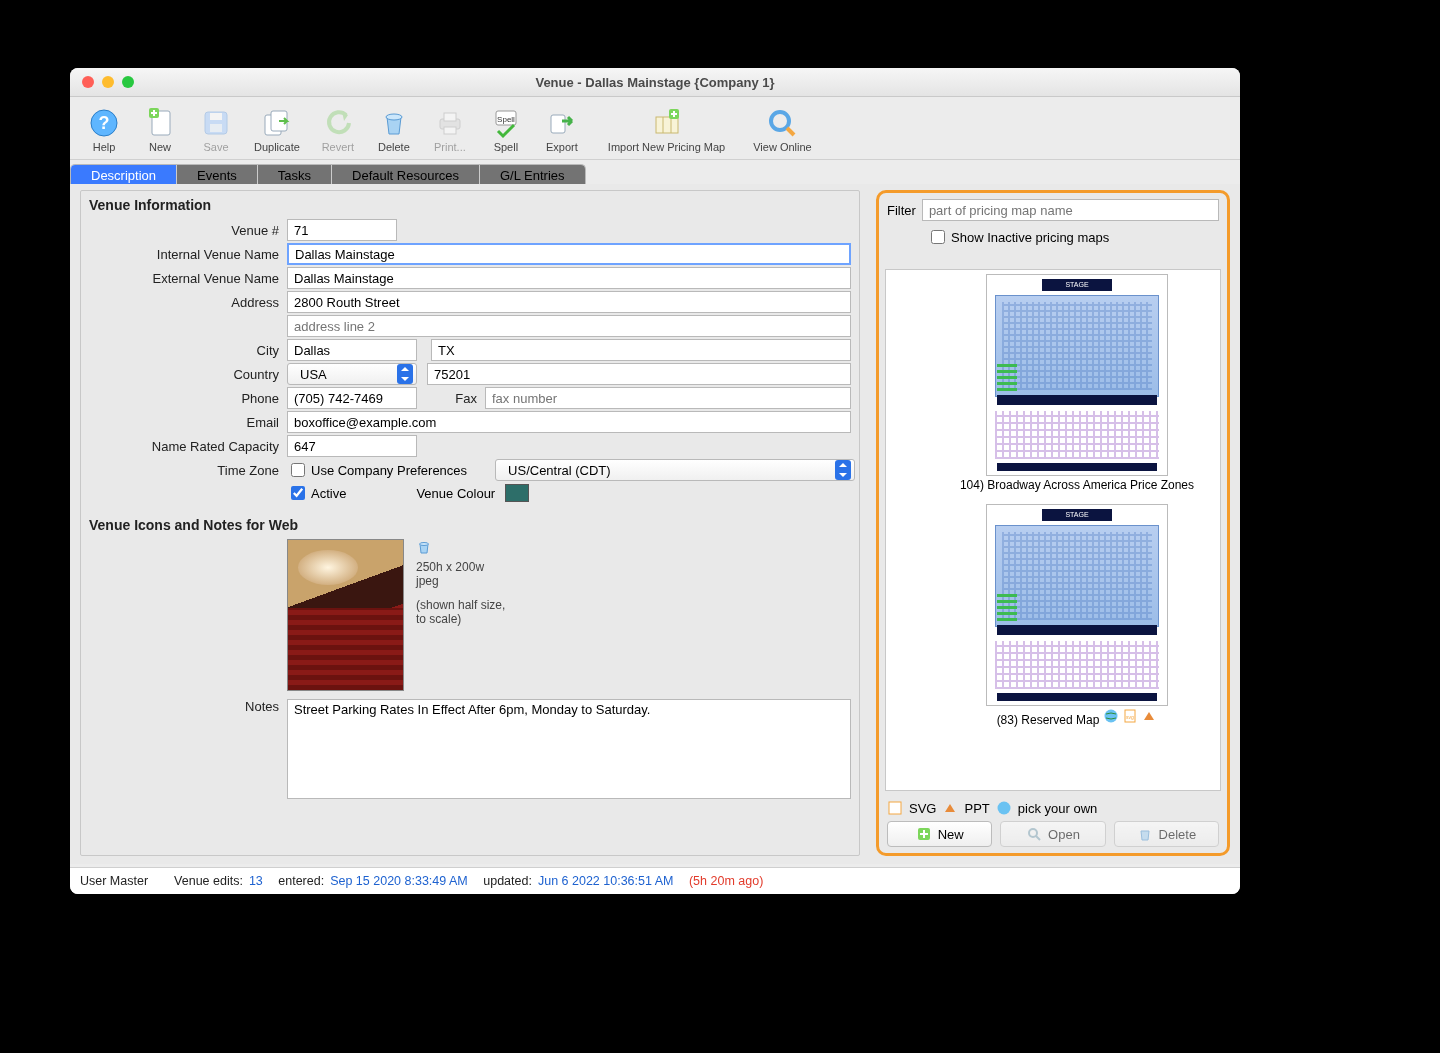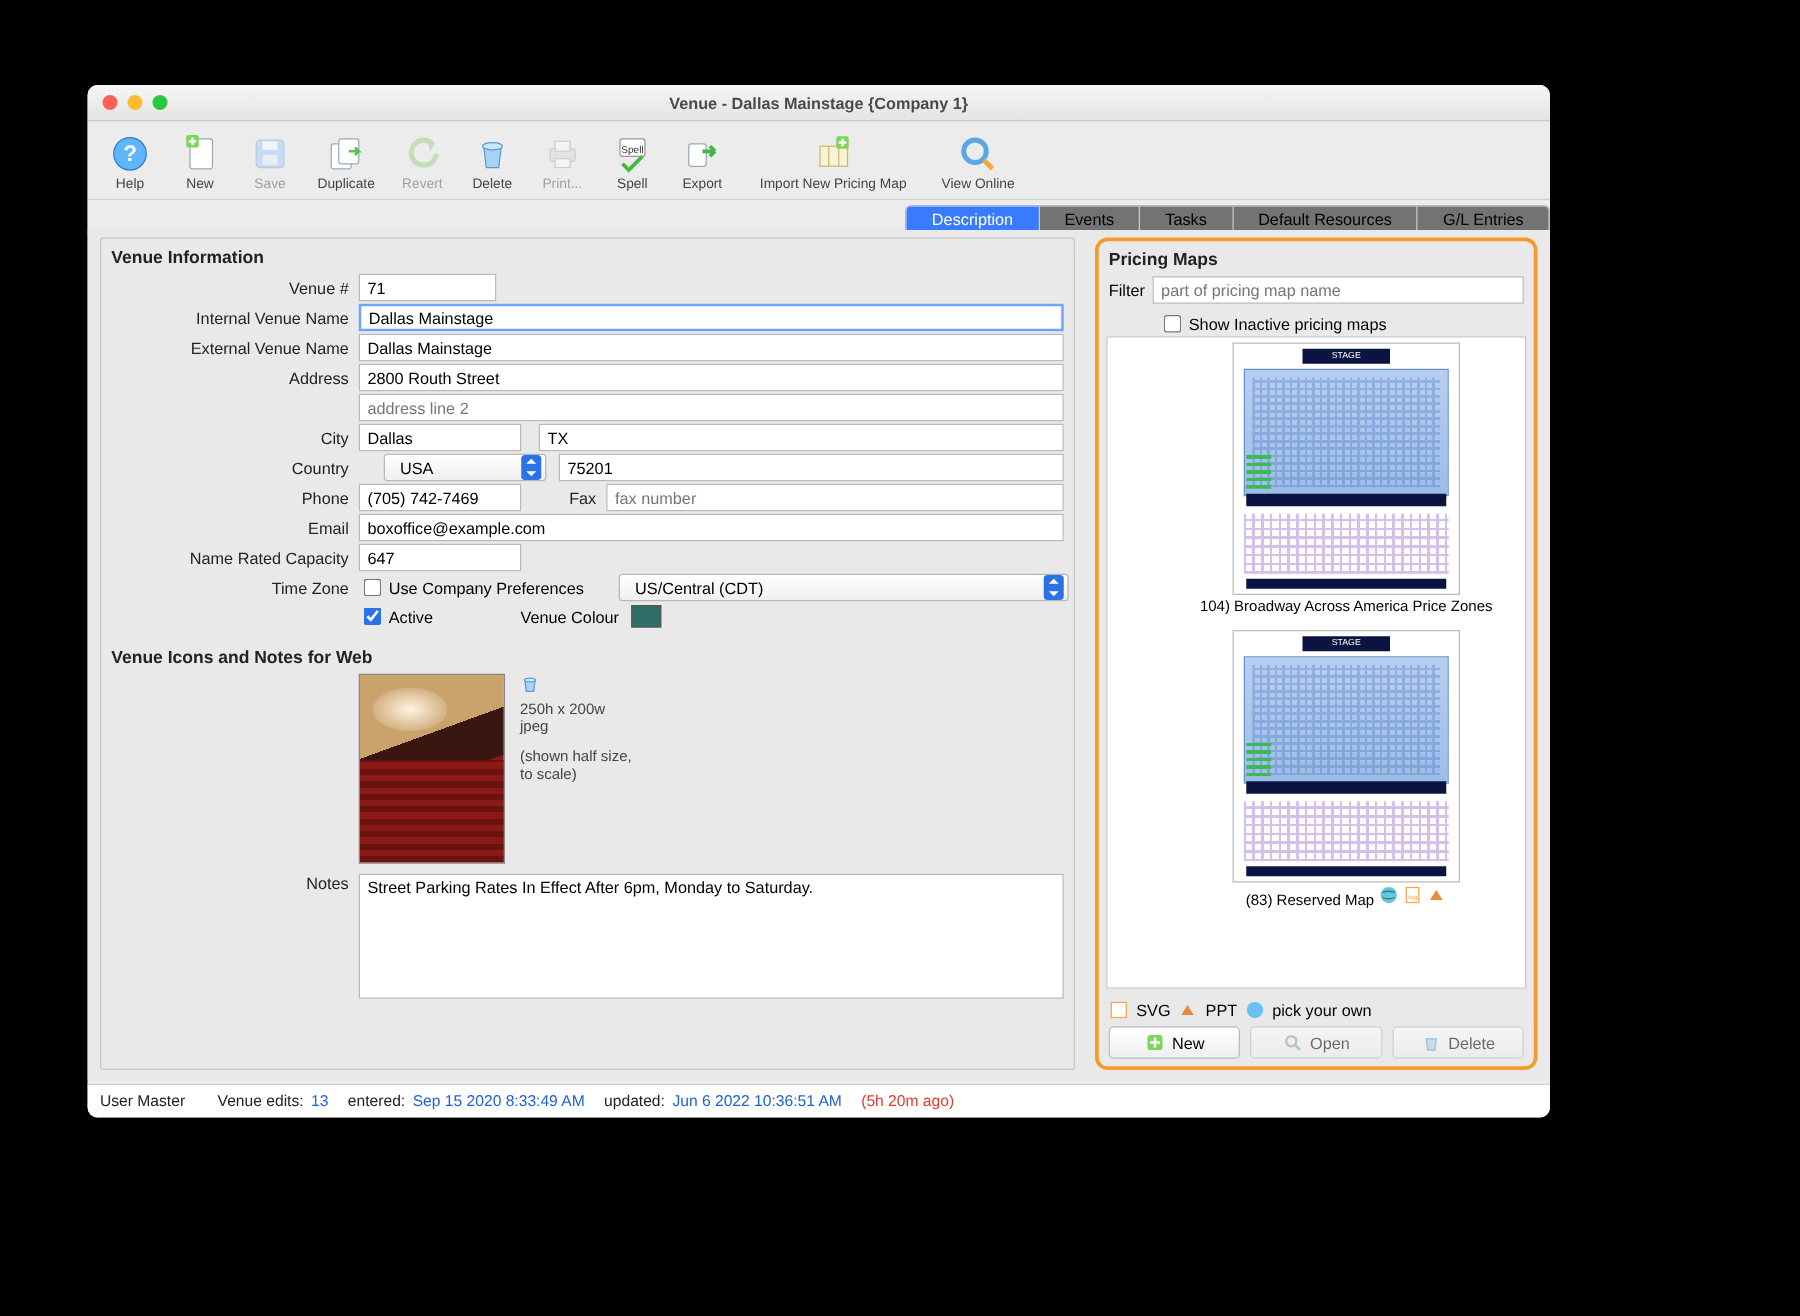--- a/index.html
+++ b/index.html
@@ -8,21 +8,21 @@
   .titlebar { height:28px; background:linear-gradient(#f6f6f6,#e4e4e4); border-bottom:1px solid #c9c9c9; display:flex; align-items:center; position:relative; }
   .traffic { display:flex; gap:8px; padding-left:12px; }
   .dot { width:12px; height:12px; border-radius:50%; }
   .dot.r{background:#ff5f57;} .dot.y{background:#febc2e;} .dot.g{background:#28c840;}
   .title { position:absolute; left:0; right:0; text-align:center; font-weight:700; color:#4a4a4a; pointer-events:none; }
   .toolbar { height:62px; background:#ececec; display:flex; align-items:center; padding:0 6px; gap:0; border-bottom:1px solid #d0d0d0; }
   .tbtn { display:flex; flex-direction:column; align-items:center; justify-content:center; padding:2px 10px 0; cursor:pointer; color:#444; font-size:11px; }
   .tbtn.disabled { opacity:0.45; }
   .ticon { width:36px; height:36px; display:flex; align-items:center; justify-content:center; }
   .ticon svg { width:32px; height:32px; }
-  .tabsbar { height:26px; background:#ececec; border-bottom:1px solid #b9b9b9; display:flex; justify-content:flex-end; align-items:flex-end; }
+  .tabsbar { height:26px; background:#ececec; border-bottom:1px solid #b9b9b9; display:flex; justify-content:flex-start; align-items:flex-end; }
   .tabs { display:flex; border:1px solid #b9b9b9; border-bottom:none; border-radius:5px 5px 0 0; overflow:hidden; background:#fff;}
   .tab { padding:3px 20px; font-size:13px; background:#737373; border-right:1px solid #ccc; cursor:pointer; }
   .tab:last-child{border-right:none;}
   .tab.active { background:#3a7afe; color:#fff; }
   .body { position:absolute; top:116px; bottom:30px; left:0; right:0; background:#e9e9e9; }
   .left-panel { position:absolute; left:10px; top:6px; width:778px; bottom:8px; background:#e9e9e9; border:1px solid #c8c8c8; border-radius:2px; }
   .group-title { font-weight:700; font-size:14px; padding:6px 8px 4px; color:#222;}
   .form { padding:0 8px; }
   .row { display:flex; align-items:center; margin:2px 0; }
   .lbl { width:190px; text-align:right; padding-right:8px; font-size:13px; color:#222; }
@@ -226,21 +226,21 @@
           </div>
           <div class="row">
             <div class="lbl">City</div>
             <input class="field" style="width: 130px;" value="Dallas">
             <div style="width:14px"></div>
             <input class="field" style="flex: 1 1 0%;" value="TX">
           </div>
           <div class="row">
             <div class="lbl">Country</div>
             <div style="position:relative;display:flex;align-items:center;">
-              <select class="sel" style="width:130px;padding-left:8px;margin-left:20px;">
+              <select class="sel" style="width:130px;padding-left:8px;">
                 <option>USA</option>
               </select>
                 <span class="blue-arrows"></span>
             </div>
             <div style="width:14px"></div>
             <input class="field" style="flex: 1 1 0%;" value="75201">
           </div>
           <div class="row">
             <div class="lbl">Phone</div>
             <input class="field" style="width: 130px;" value="(705) 742-7469">
@@ -298,21 +298,20 @@
             </div>
           </div>
           <div class="row" style="align-items:flex-start;margin-top:8px;">
             <div class="lbl">Notes</div>
             <textarea class="field" style="flex: 1 1 0%; height: 100px;">Street Parking Rates In Effect After 6pm, Monday to Saturday.</textarea>
           </div>
         </div>
       </div>
 
       <div class="right-panel">
-        <div class="group-title" style="padding:2px 2px 4px;">Pricing Maps</div>
         <div class="row" style="padding:0 2px;">
           <span style="padding-right:6px;">Filter</span>
           <input class="field placeholder" style="flex: 1 1 0%;" placeholder="part of pricing map name">
         </div>
         <div class="row" style="padding:4px 2px 0 42px;">
           <input type="checkbox" class="chk" style="">
           <span>Show Inactive pricing maps</span>
         </div>
 
         <div class="maps-scroll">

